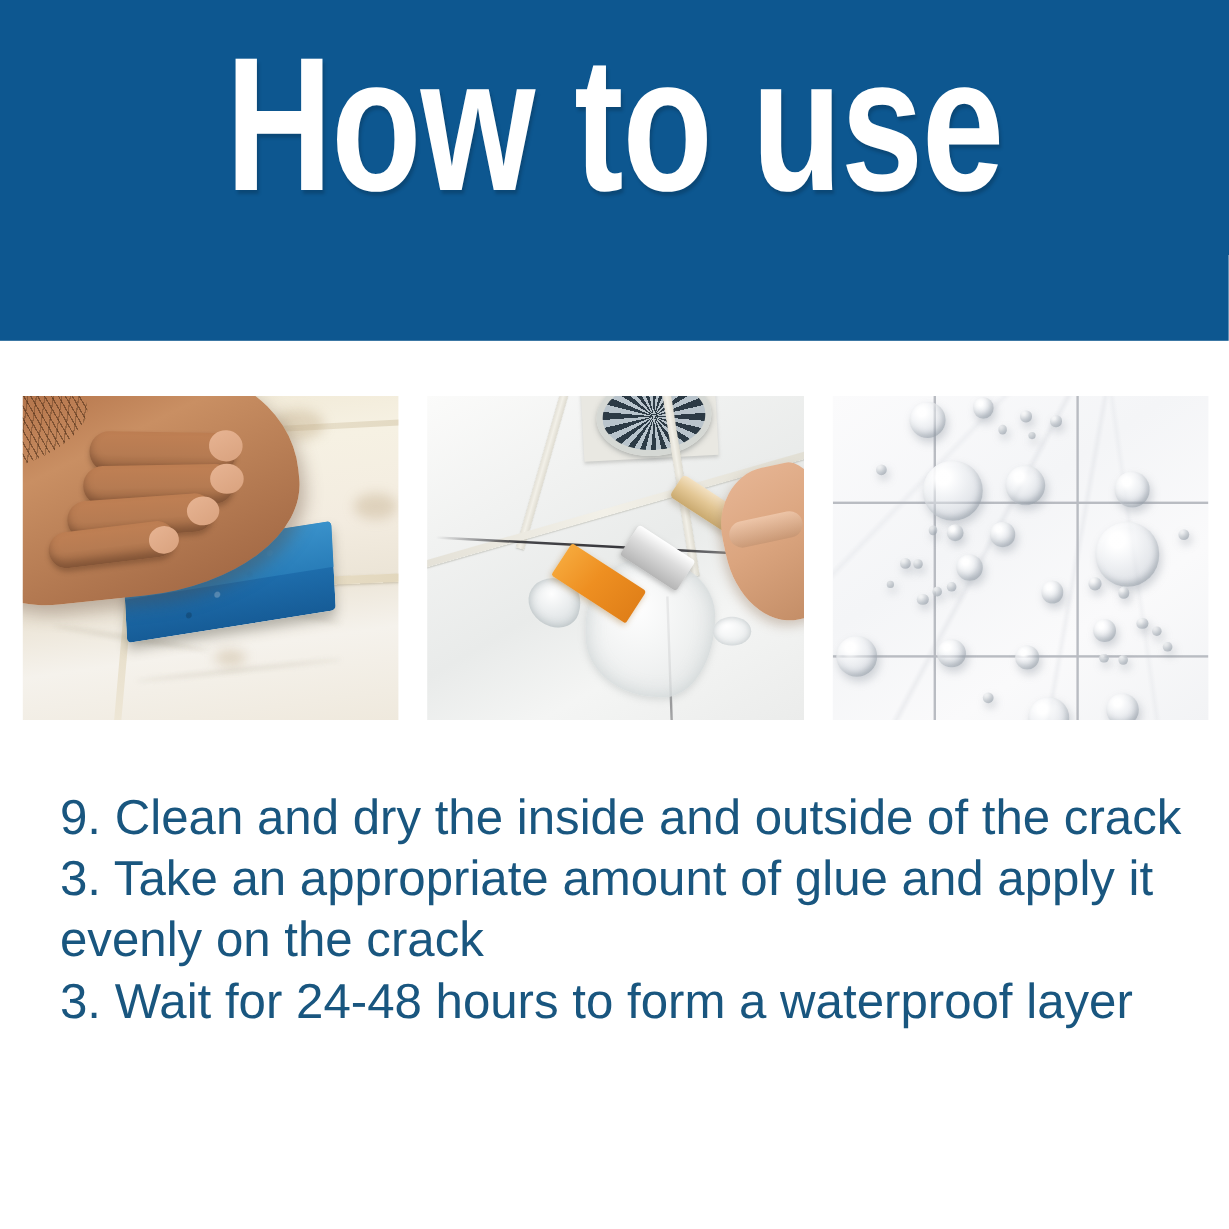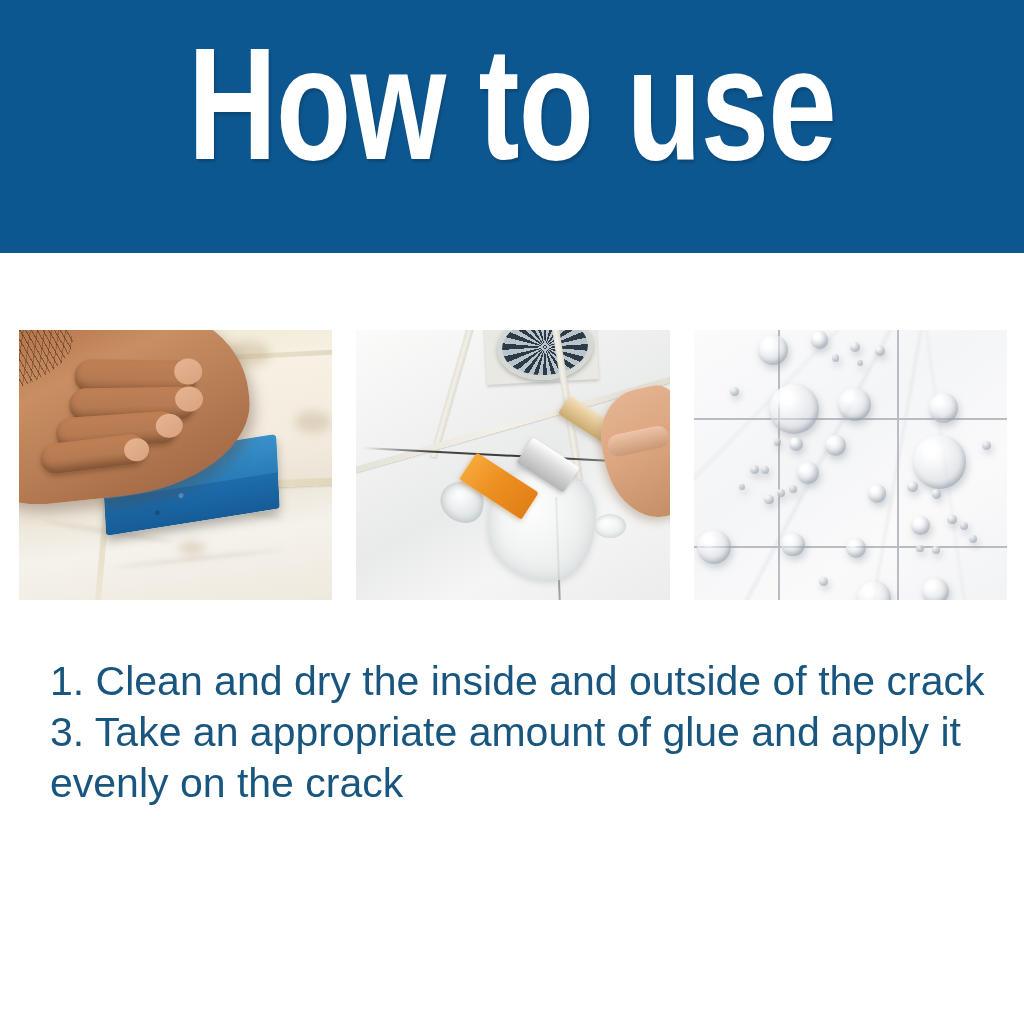--- a/index.html
+++ b/index.html
@@ -14,21 +14,21 @@
     font-family: "Liberation Sans", sans-serif;
     position: relative;
   }
 
   
   .banner {
     position: absolute;
     left: 0;
     top: 0;
     width: 1024px;
-    height: 253px;
+    height: 284px;
     background: #0d5790;
     overflow: hidden;
   }
   .banner-title {
     position: absolute;
     left: 0;
     top: 24px;
     width: 1024px;
     text-align: center;
     color: #ffffff;
@@ -429,15 +429,16 @@
         <div class="drop" style="left: 76%; top: 80%; width: 2.5%; height: 2.9%;"></div>
         <div class="drop" style="left: 40%; top: 91.5%; width: 3%; height: 3.48%;"></div>
         <div class="drop" style="left: 52%; top: 93%; width: 11%; height: 12.76%;"></div>
         <div class="drop" style="left: 73%; top: 92%; width: 8.5%; height: 9.86%;"></div>
       </div>
   </div>
 
 </div>
 
 <div class="steps">
-  <p class="step">1. Clean and dry the inside and outside of the crack</p>
+  <p class="step">9. Clean and dry the inside and outside of the crack</p>
   <p class="step">3. Take an appropriate amount of glue and apply it evenly on the crack</p>
+  <p class="step">3. Wait for 24-48 hours to form a waterproof layer</p>
 </div>
 
 </body></html>

